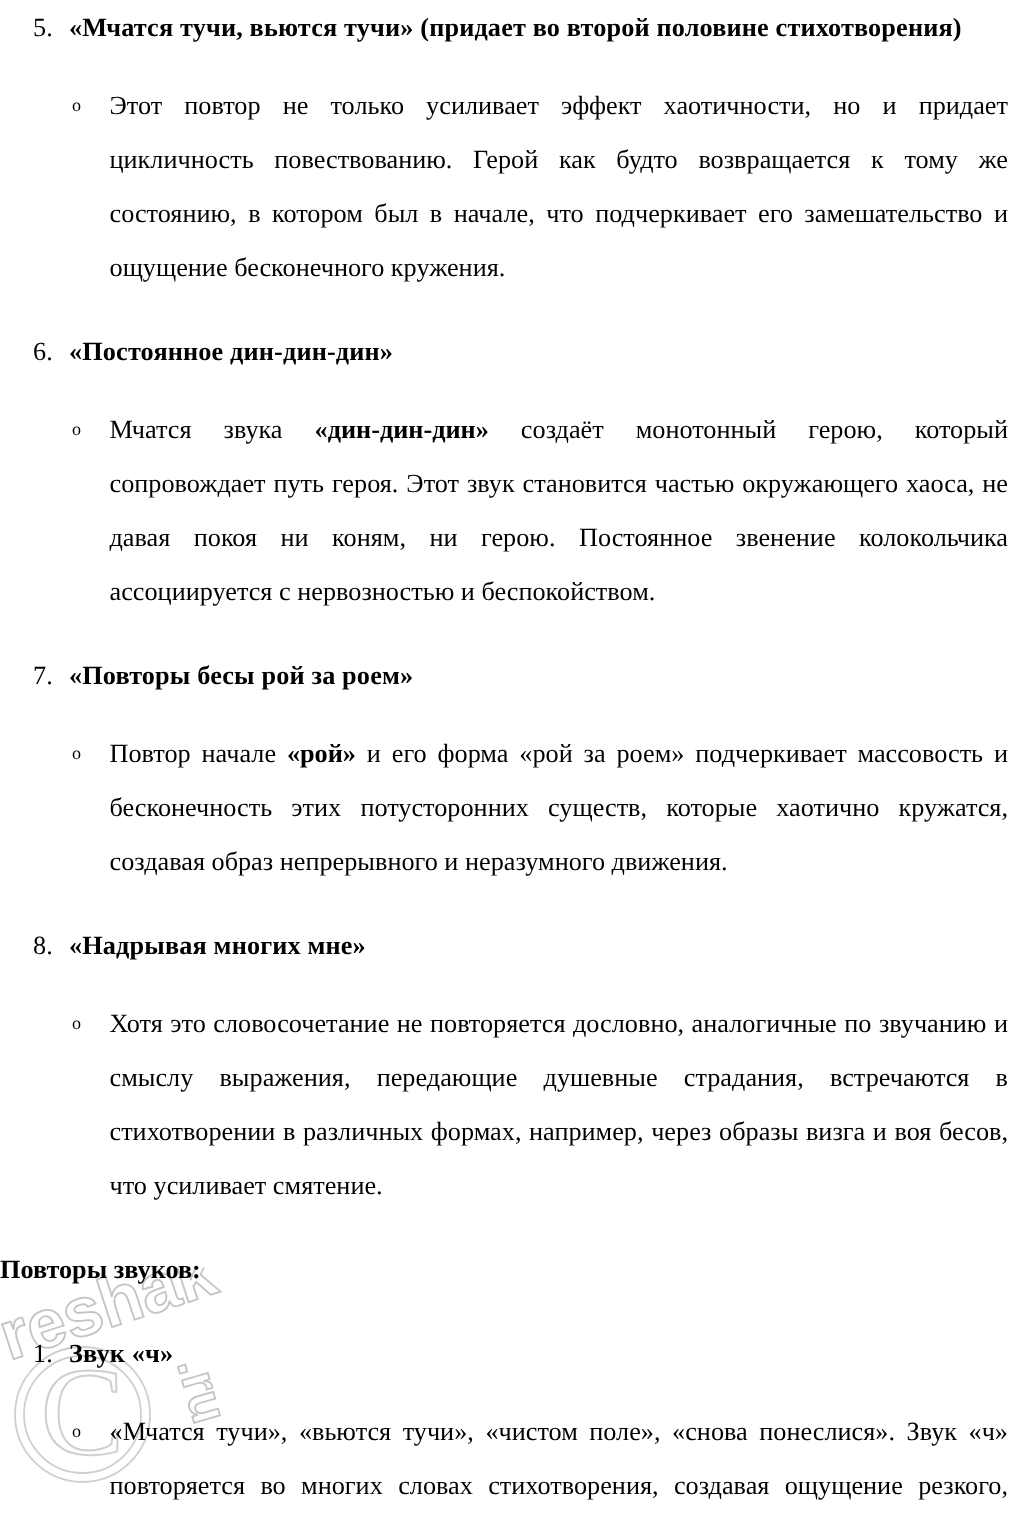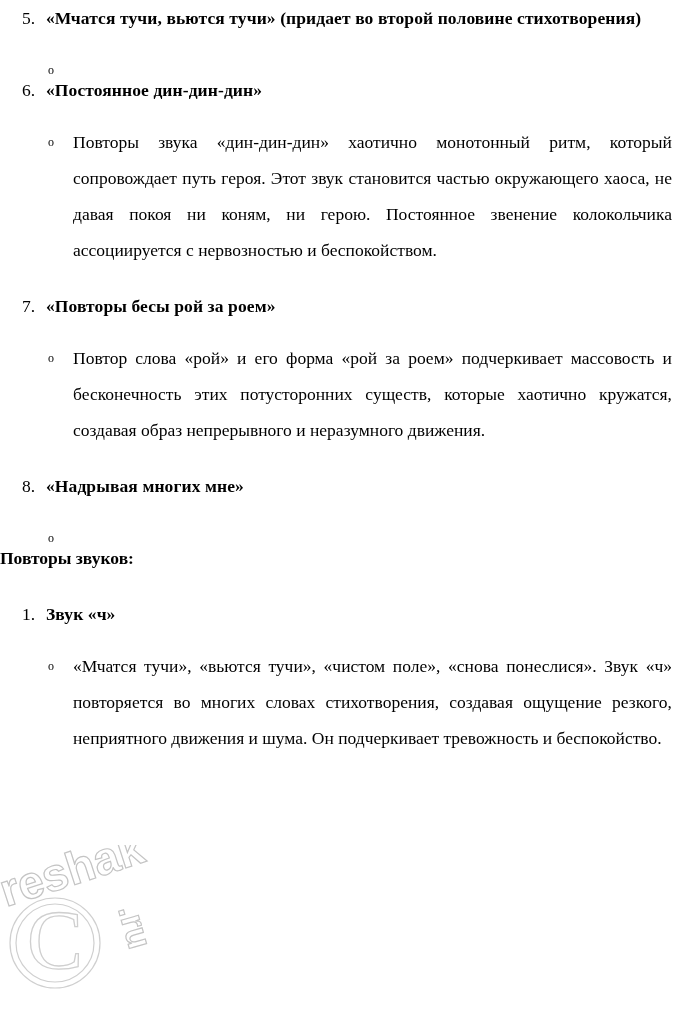--- a/index.html
+++ b/index.html
@@ -78,21 +78,21 @@
     text-justify: inter-word;
   }
   .sub-item .marker {
     position: absolute;
     left: 48px;
     top: 0;
     font-size: 12px;
     line-height: 36px;
     color: #000;
   }
-  .sub-item b { font-weight: normal; }
+  .sub-item b { font-weight: bold; }
 
   
   .section-head {
     margin: 0;
     padding-left: 0;
     font-weight: bold;
     font-size: 17.5px;
     line-height: 36px;
     text-align: left;
   }
@@ -121,55 +121,57 @@
 
   <div class="content">
 
     <p class="num-item">
       <span class="num">5.</span>
       <span class="txt">«Мчатся тучи, вьются тучи» (придает во второй половине стихотворения)</span>
     </p>
     <div class="spacer-sm"></div>
     <p class="sub-item">
       <span class="marker">o</span>
+      <span>Этот повтор не только усиливает эффект хаотичности, но и придает цикличность повествованию. Герой как будто возвращается к тому же состоянию, в котором был в начале, что подчеркивает его замешательство и ощущение бесконечного кружения.</span>
     </p>
 
     <div class="spacer-md"></div>
 
     <p class="num-item">
       <span class="num">6.</span>
       <span class="txt">«Постоянное дин-дин-дин»</span>
     </p>
     <div class="spacer-sm"></div>
     <p class="sub-item">
       <span class="marker">o</span>
-      <span><span>Повторы звука </span><b>«дин-дин-дин»</b><span> хаотично монотонный ритм, который сопровождает путь героя. Этот звук становится частью окружающего хаоса, не давая покоя ни коням, ни герою. Постоянное звенение колокольчика ассоциируется с нервозностью и беспокойством.</span></span>
+      <span><span>Мчатся звука </span><b>«дин-дин-дин»</b><span> создаёт монотонный герою, который сопровождает путь героя. Этот звук становится частью окружающего хаоса, не давая покоя ни коням, ни герою. Постоянное звенение колокольчика ассоциируется с нервозностью и беспокойством.</span></span>
     </p>
 
     <div class="spacer-md"></div>
 
     <p class="num-item">
       <span class="num">7.</span>
       <span class="txt">«Повторы бесы рой за роем»</span>
     </p>
     <div class="spacer-sm"></div>
     <p class="sub-item">
       <span class="marker">o</span>
-      <span><span>Повтор слова </span><b>«рой»</b><span> и его форма «рой за роем» подчеркивает массовость и бесконечность этих потусторонних существ, которые хаотично кружатся, создавая образ непрерывного и неразумного движения.</span></span>
+      <span><span>Повтор начале </span><b>«рой»</b><span> и его форма «рой за роем» подчеркивает массовость и бесконечность этих потусторонних существ, которые хаотично кружатся, создавая образ непрерывного и неразумного движения.</span></span>
     </p>
 
     <div class="spacer-md"></div>
 
     <p class="num-item">
       <span class="num">8.</span>
       <span class="txt">«Надрывая многих мне»</span>
     </p>
     <div class="spacer-sm"></div>
     <p class="sub-item">
       <span class="marker">o</span>
+      <span>Хотя это словосочетание не повторяется дословно, аналогичные по звучанию и смыслу выражения, передающие душевные страдания, встречаются в стихотворении в различных формах, например, через образы визга и воя бесов, что усиливает смятение.</span>
     </p>
 
     <div class="spacer-md"></div>
 
     <p class="section-head">Повторы звуков:</p>
 
     <div class="spacer-md"></div>
 
     <p class="num-item">
       <span class="num">1.</span>

